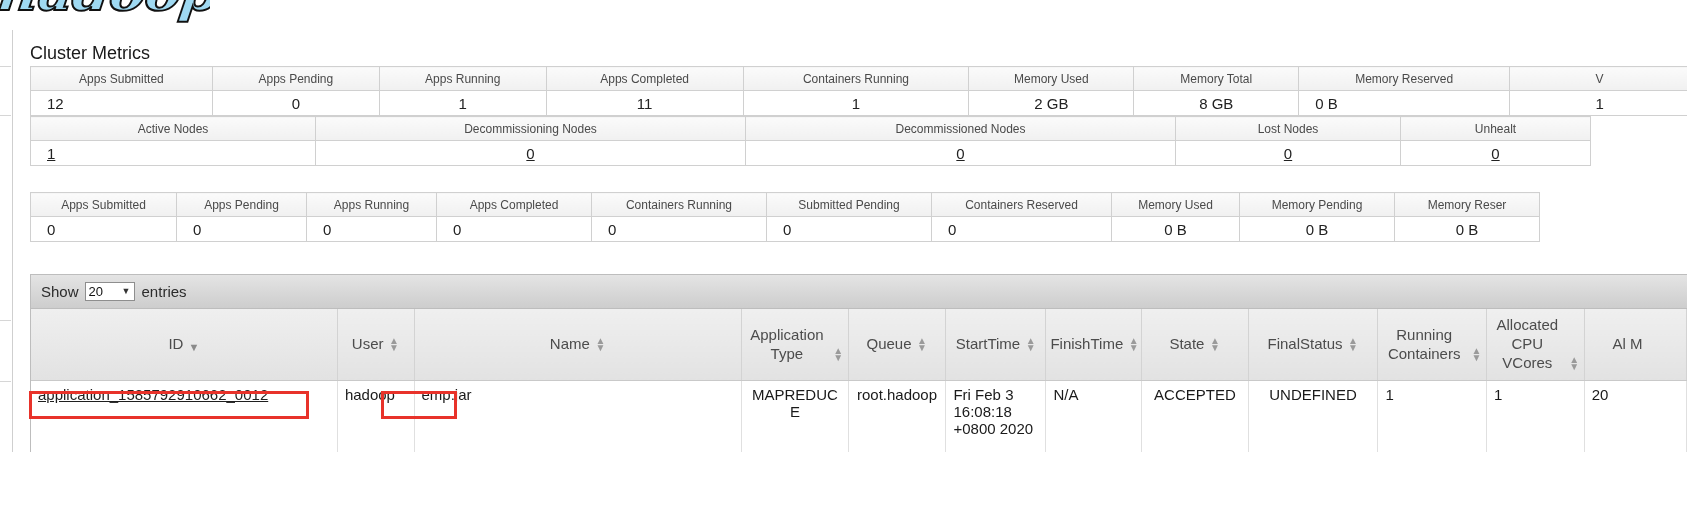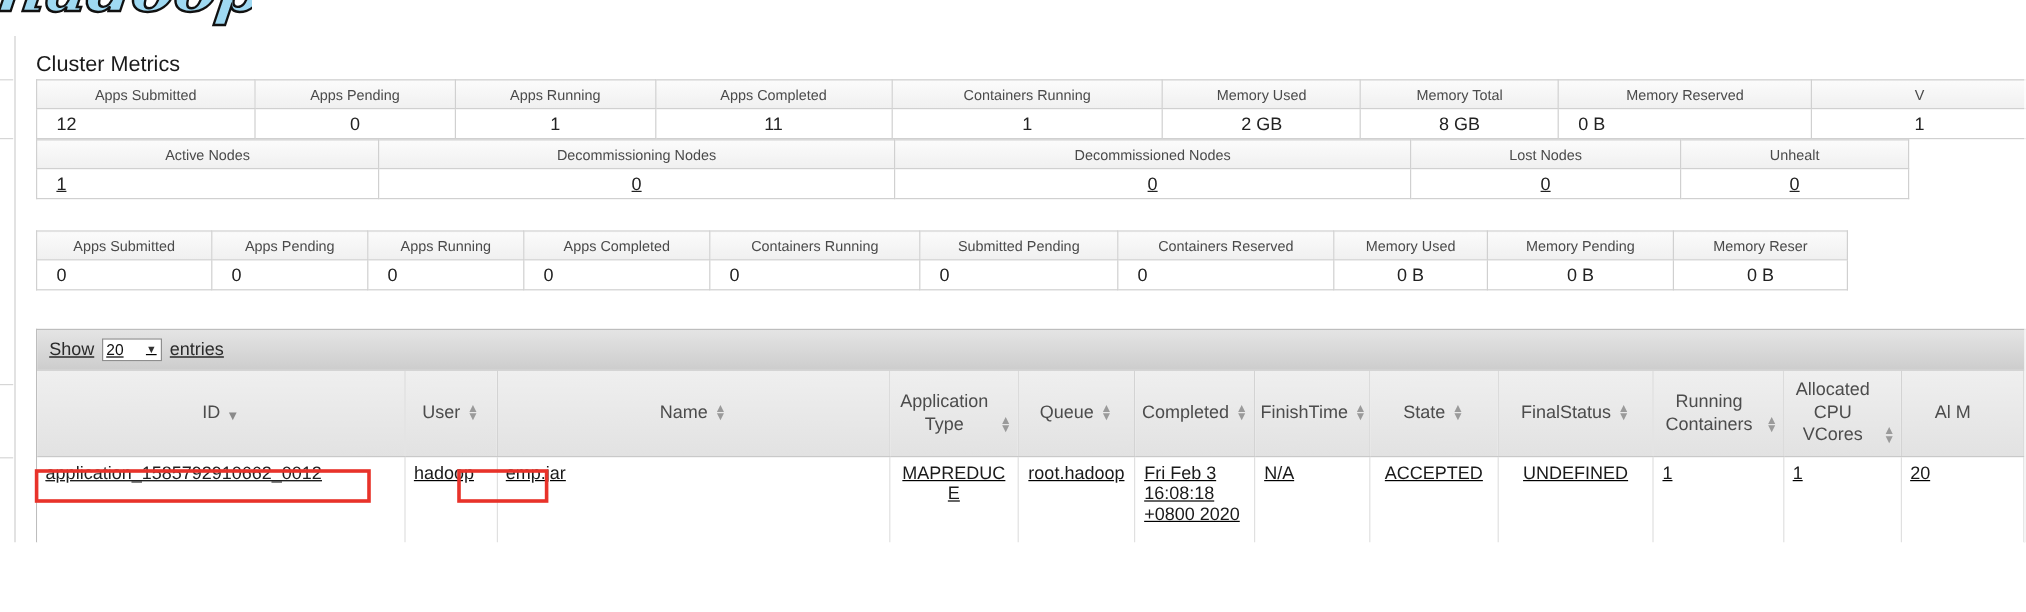--- a/index.html
+++ b/index.html
@@ -118,21 +118,20 @@
   
   .dt-wrapper {
     position: absolute;
     left: 30px;
     top: 274px;
     width: 1658px;
     border: 1px solid #bdbdbd;
     border-bottom: none;
     background: #ffffff;
     box-sizing: border-box;
-    text-decoration: underline;
   }
   .dt-top {
     background: linear-gradient(to bottom, #e4e4e4 0%, #cdcdcd 100%);
     border-bottom: 1px solid #bdbdbd;
     height: 33px;
     display: flex;
     align-items: center;
     padding-left: 10px;
     font-size: 15px;
     color: #2b2b2b;
@@ -449,21 +448,21 @@
             <span class="th-inner">
               <span>Queue</span>
               <span class="sort-icon">
                   <span class="up">▲</span>
                   <span class="down">▼</span>
                 </span>
             </span>
           </th>
           <th>
             <span class="th-inner">
-              <span>Completed</span>
+              <span>StartTime</span>
               <span class="sort-icon">
                   <span class="up">▲</span>
                   <span class="down">▼</span>
                 </span>
             </span>
           </th>
           <th>
             <span class="th-inner">
               <span>FinishTime</span>
               <span class="sort-icon">

